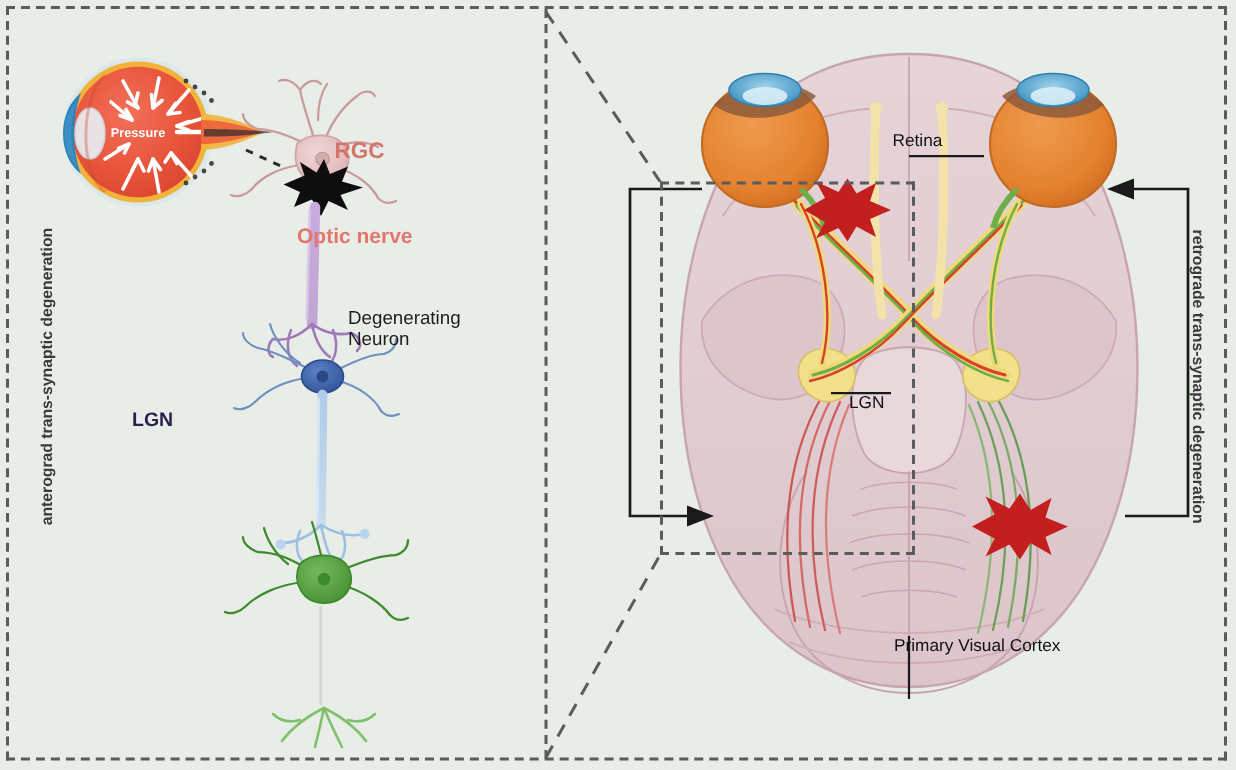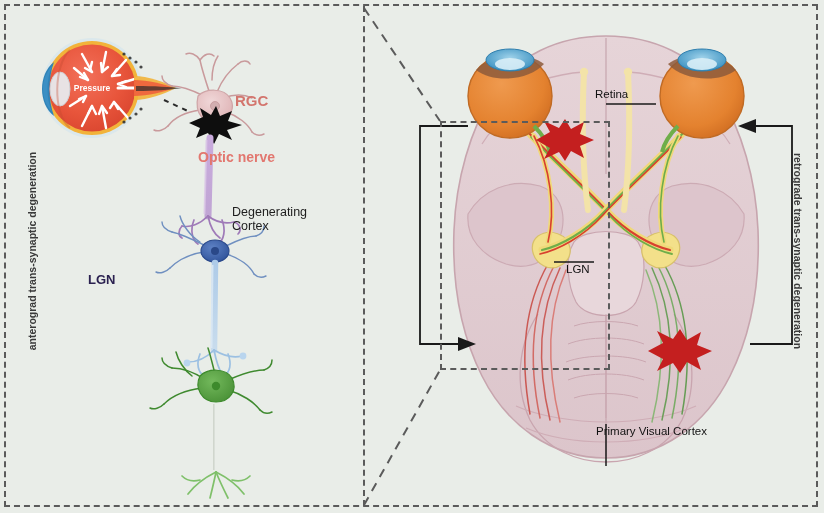--- a/index.html
+++ b/index.html
@@ -376,26 +376,26 @@
 
   <div class="abs" id="outer-frame"></div>
   <div class="abs" id="panel-divider"></div>
   <div class="abs" id="zoom-box"></div>
 
   <svg class="abs noevt" style="left:0;top:0;" width="824" height="513" viewBox="0 0 824 513">
     <path d="M364 8 L440 121" stroke="#5b5b5b" stroke-width="2" stroke-dasharray="9 7" fill="none"></path>
     <path d="M364 505 L440 370" stroke="#5b5b5b" stroke-width="2" stroke-dasharray="9 7" fill="none"></path>
   </svg>
 
-  <div class="lbl t-rgc" style="left:235px;top:92px;text-align:right;">RGC</div>
+  <div class="lbl t-rgc" style="left:223px;top:92px;text-align:right;">RGC</div>
 
   <div class="lbl t-optic" style="left:198px;top:149px;">Optic nerve</div>
 
   <div class="lbl t-degen" style="left:232px;top:205px;">Degenerating
-Cortex</div>
+Neuron</div>
 
   <div class="lbl t-navy" style="left:88px;top:273px;">LGN</div>
 
 
   <div class="lbl t-black" style="left:595px;top:88px;">Retina</div>
 
   <div class="lbl t-black" style="left:566px;top:263px;">LGN</div>
 
   <div class="lbl t-black" style="left:596px;top:425px;">Primary Visual Cortex</div>
 

